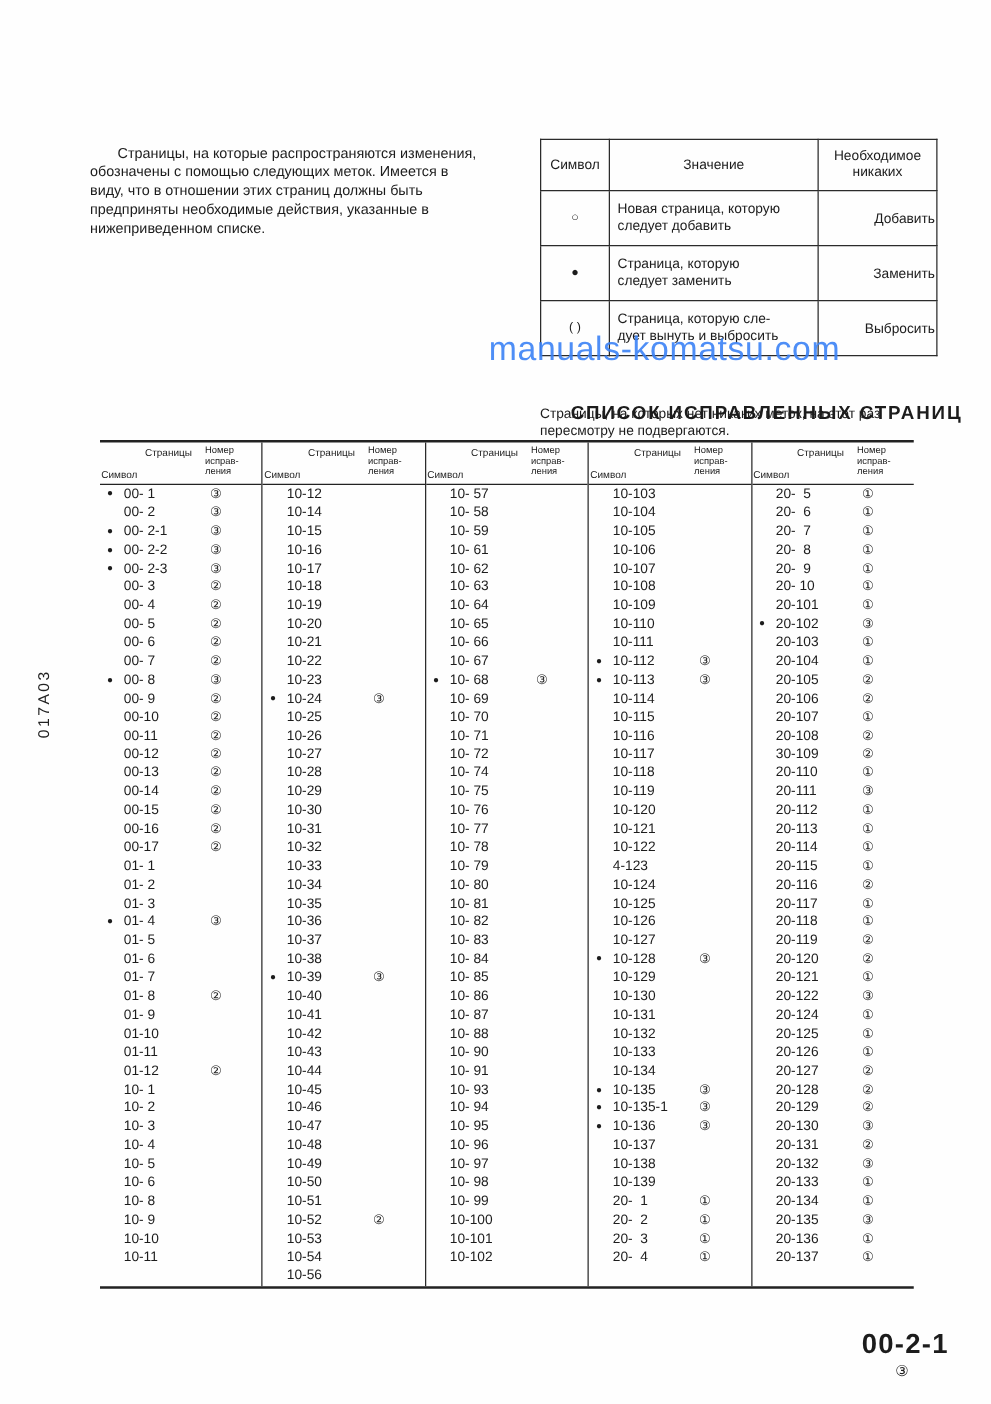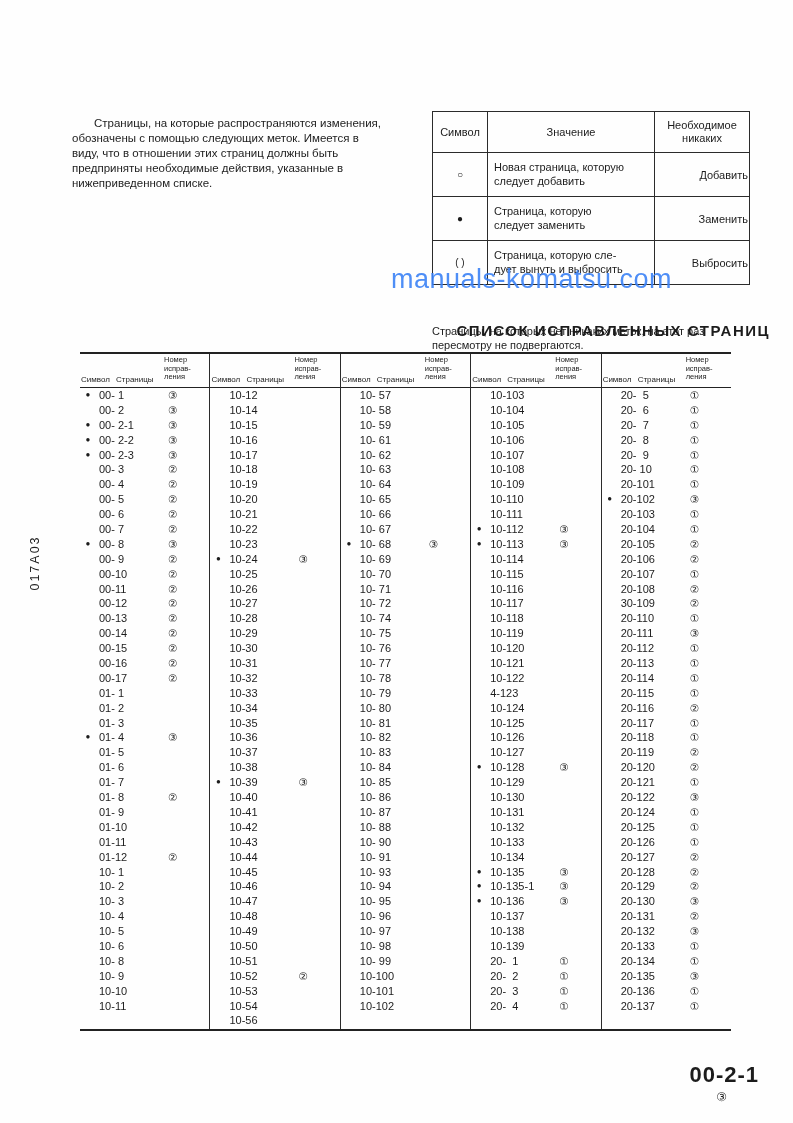--- a/index.html
+++ b/index.html
@@ -49,21 +49,21 @@
     border-top:2px solid #222;border-bottom:2px solid #222;
   }
   .pages-cols{display:flex;width:100%;}
   .pgroup{flex:1 1 0;border-right:1.2px solid #2b2b2b;min-width:0;}
   .pgroup:last-child{border-right:none;}
   .ghead{
     position:relative;height:33px;border-bottom:1.6px solid #222;
     font-size:8px;color:#1c1c1c;
   }
   .h-sym{position:absolute;left:1px;bottom:3px;}
-  .h-pages{position:absolute;left:36px;bottom:3px;}
+  .h-pages{position:absolute;left:36px;bottom:20px;}
   .h-rev{position:absolute;left:84px;top:2px;font-size:7.5px;line-height:8.5px;white-space:pre-line;}
   .gbody{height:641px;overflow:hidden;}
   .prow{
     display:grid;grid-template-columns:16px 64px auto;
     height:14.9px;align-items:center;font-size:11px;line-height:14.9px;
   }
   .c-sym{text-align:center;font-size:8px;}
   .c-page{white-space:pre;padding-left:3px;font-size:11px;}
   .c-rev{padding-left:8px;font-size:10.5px;}
   .page-number{

